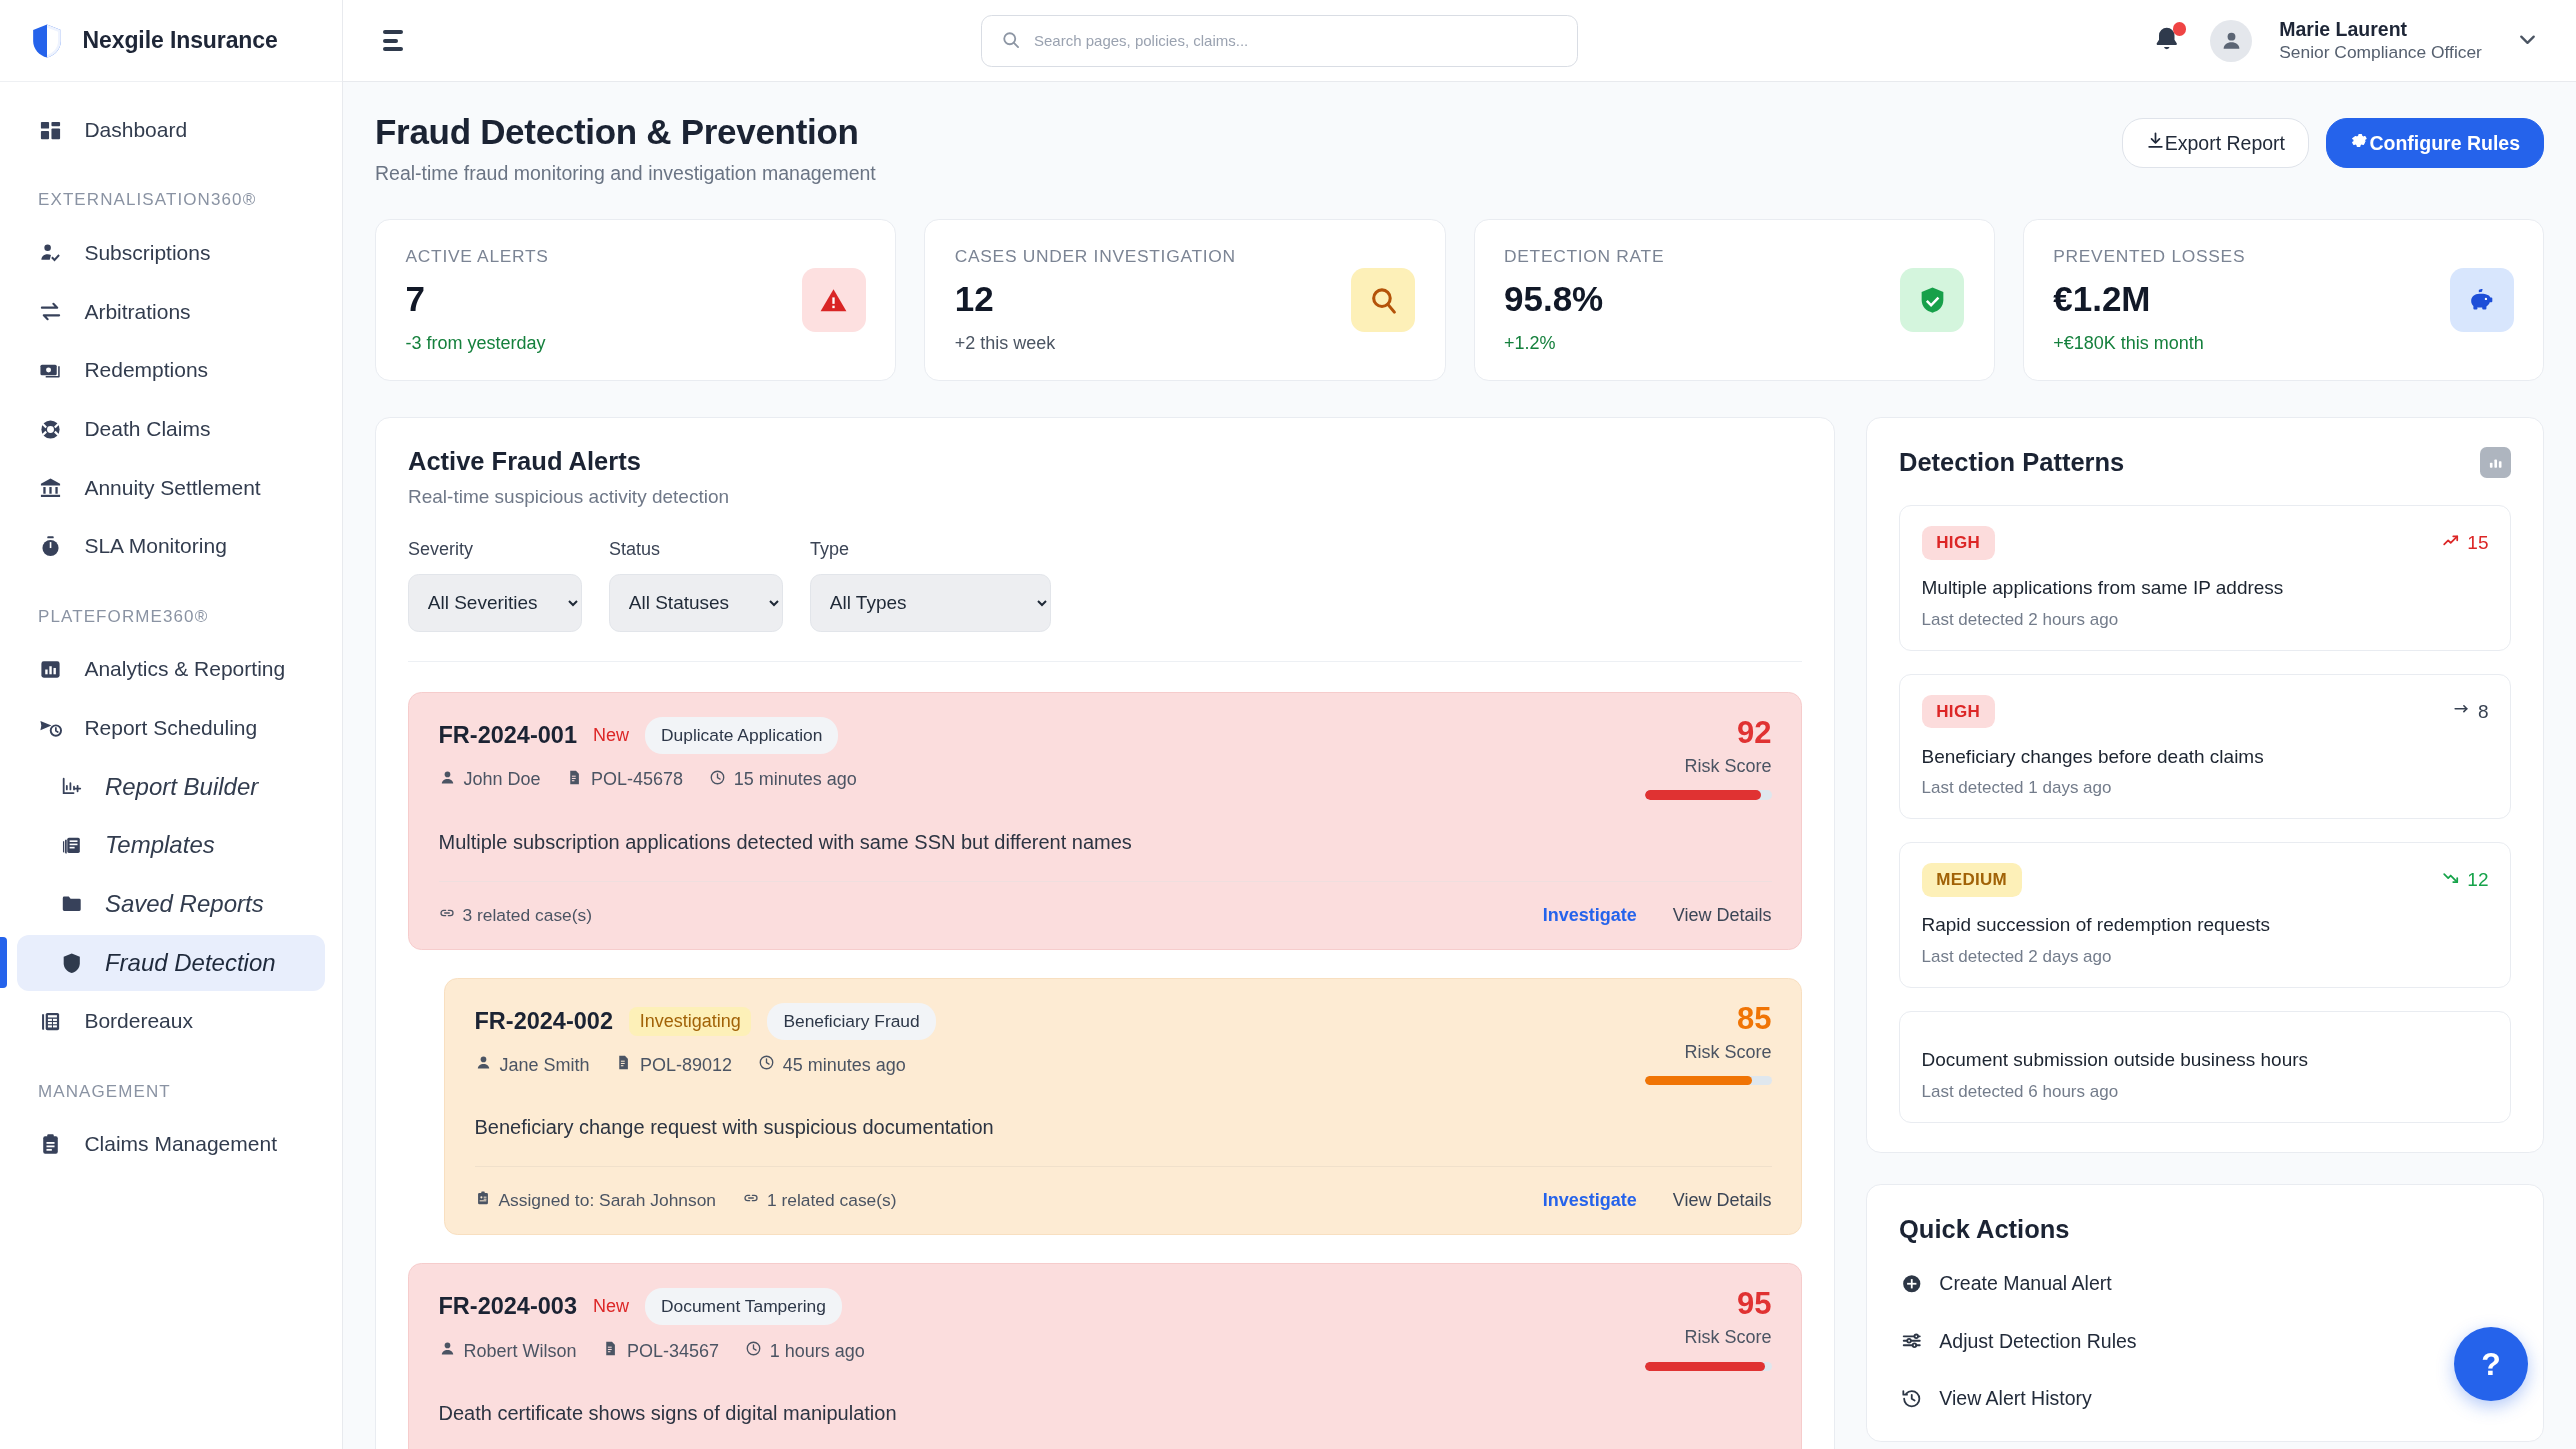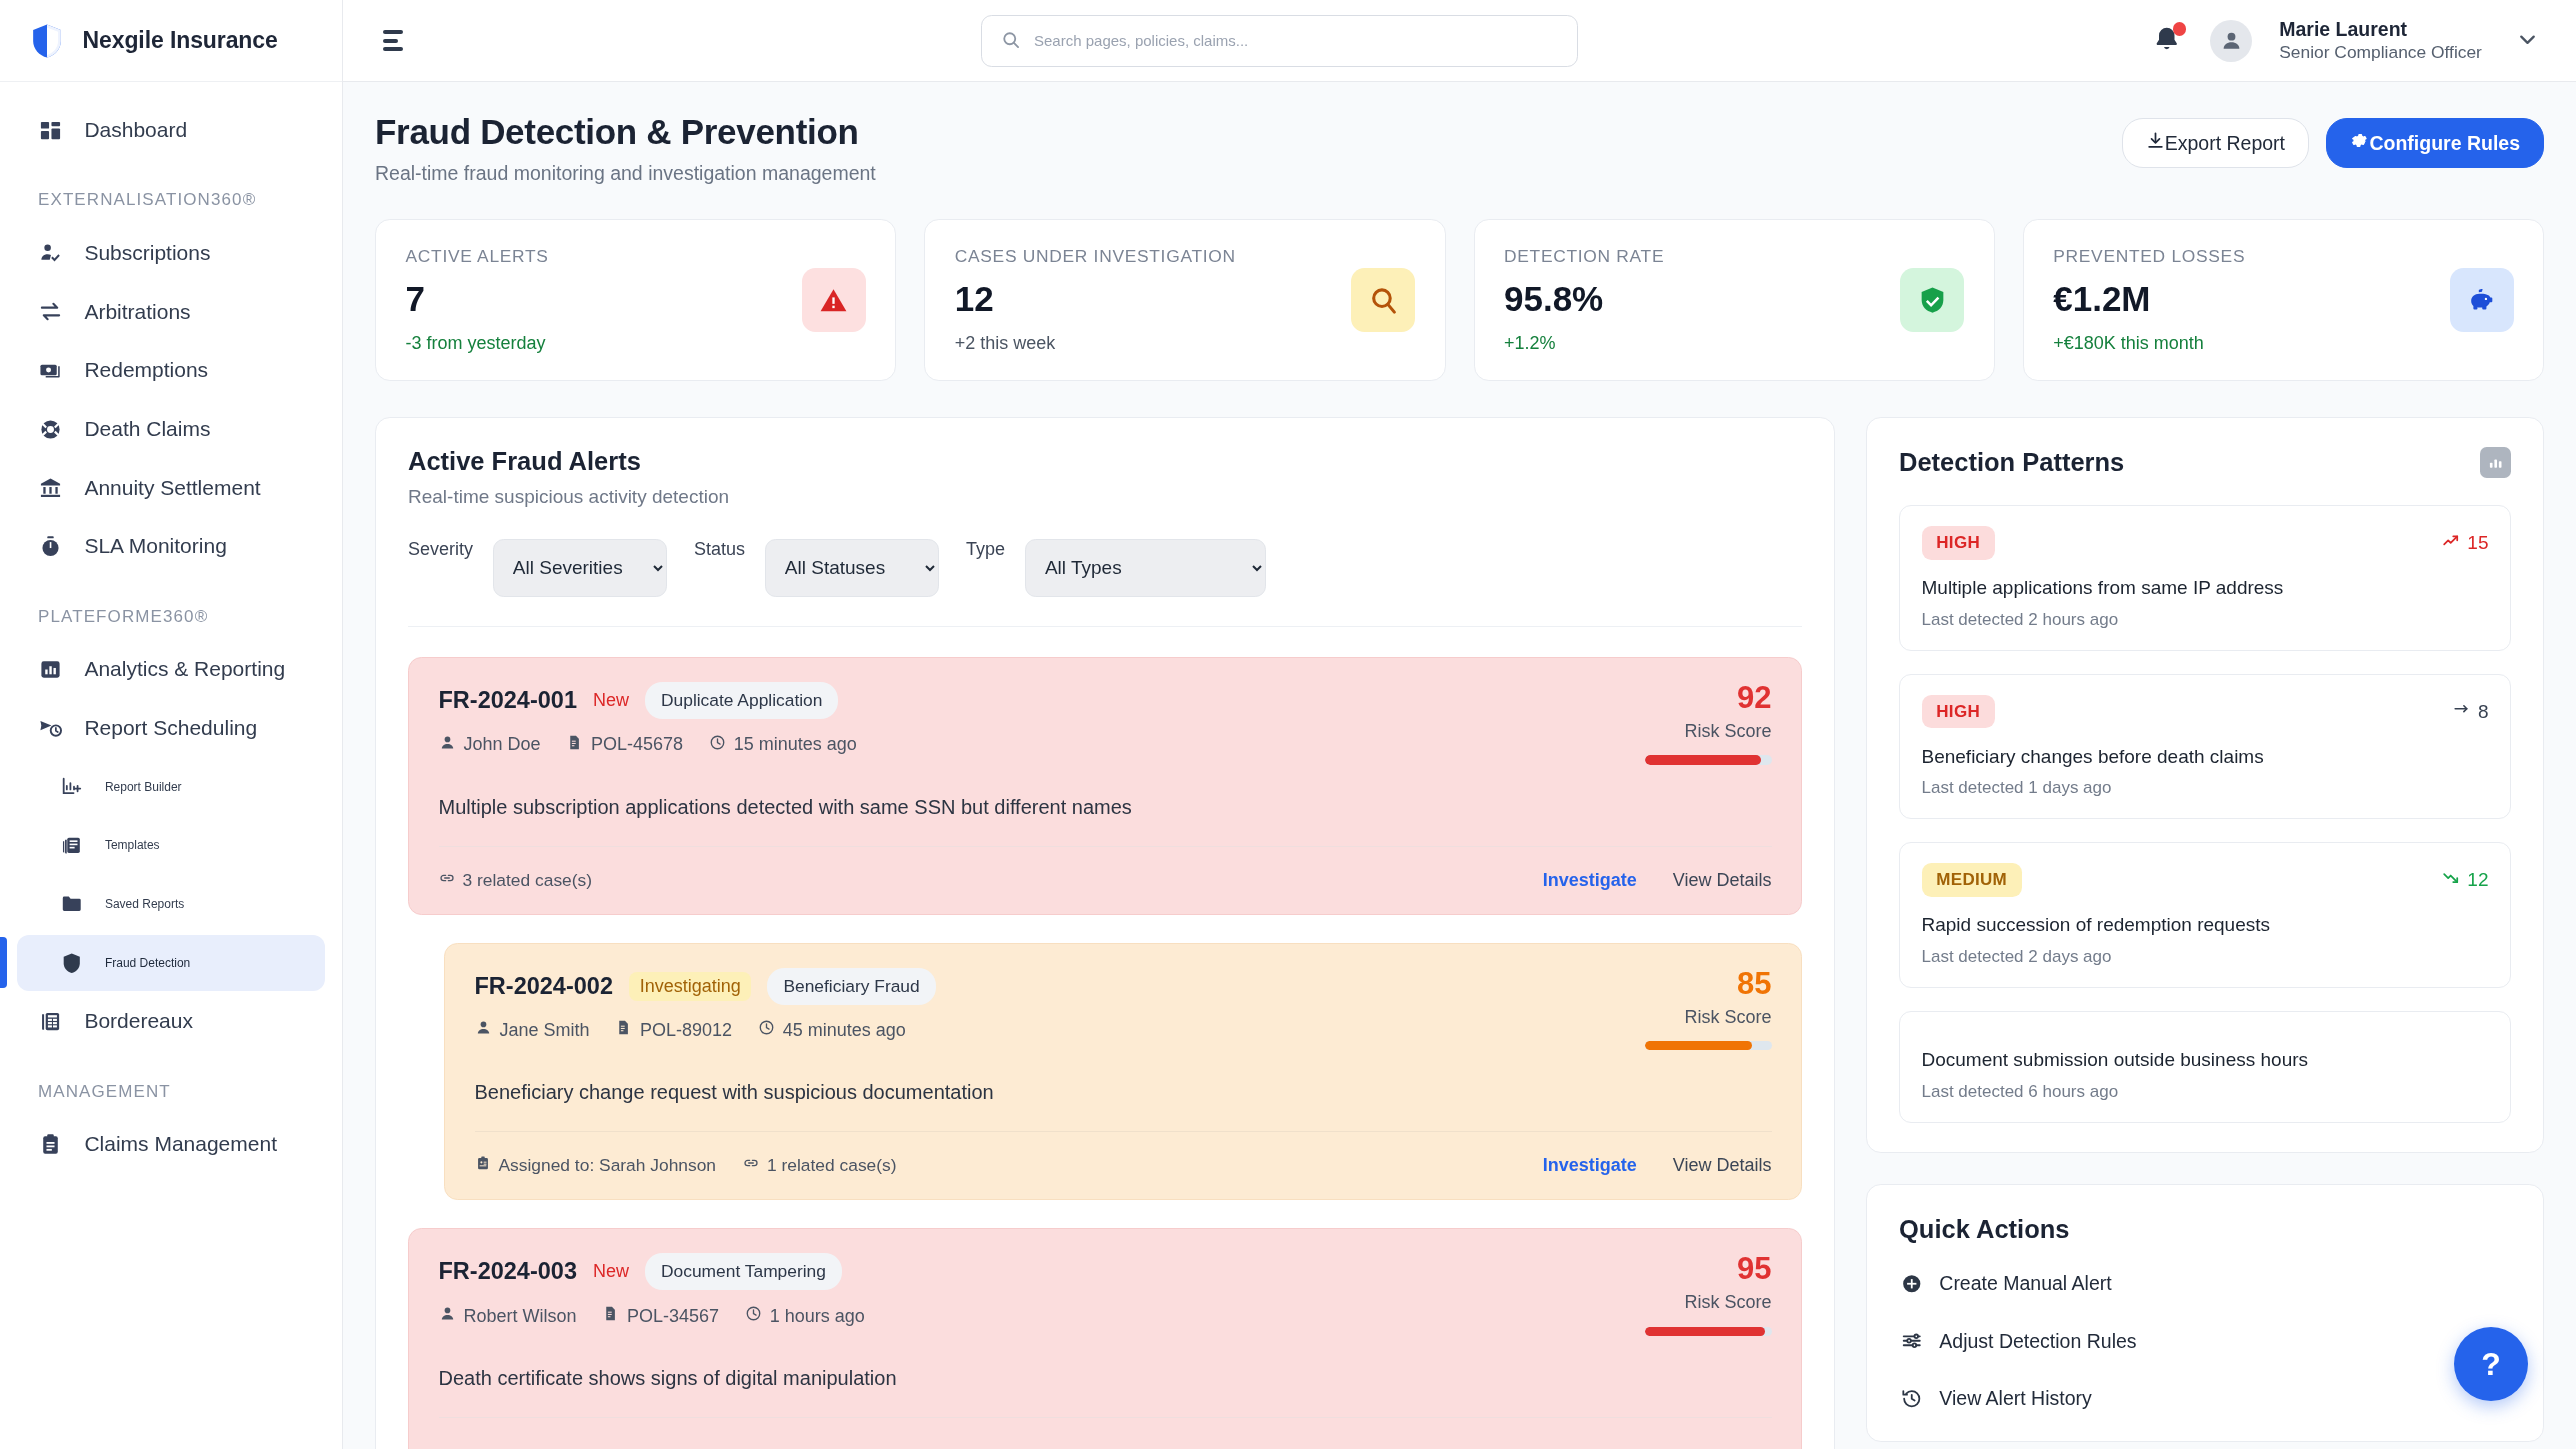--- a/index.html
+++ b/index.html
@@ -26,21 +26,21 @@
   .brand-logo { width: 34px; height: 36px; flex: 0 0 34px; }
   .brand-name { font-size: 23px; font-weight: 700; color: #1e2637; letter-spacing: -0.1px; }
 
   .nav { padding: 17.4px 0 0 0; flex: 1 1 auto; }
   .nav-item {
     display: flex; align-items: center; gap: 21.5px;
     height: 56px; margin: 2.7px 17.4px; padding: 0 20px;
     border-radius: 12px; color: #323c4e; font-size: 21px;
     position: relative; cursor: pointer;
   }
-  .nav-item.sub { padding-left: 43px; font-size: 12px; }
+  .nav-item.sub { padding-left: 43px; font-size: 24px; font-style: italic; }
   .nav-item.active { background: #e8eefc; color: #1f2a3c; font-weight: 500; }
   .nav-item.active::before {
     content: ""; position: absolute; left: -17.4px; top: 2.7px; bottom: 2.7px;
     width: 6.7px; border-radius: 0 4px 4px 0; background: #2563eb;
   }
   .nav-ico { width: 25.5px; height: 25.5px; flex: 0 0 25.5px; display: flex; align-items: center; justify-content: center; color: #3b4759; }
   .nav-item.sub .nav-ico { width: 23px; height: 23px; flex: 0 0 23px; }
   .nav-ico svg { display: block; }
   .nav-label { white-space: nowrap; }
   .nav-section {
@@ -105,21 +105,21 @@
   .cols { display: flex; gap: 31px; margin-top: 36px; align-items: flex-start; }
   .col-left { flex: 1 1 auto; min-width: 0; }
   .col-right { width: 678px; flex: 0 0 678px; }
 
   .card { background: #fff; border: 1.3px solid #e9ecf1; border-radius: 14.8px; }
   .card-pad { padding: 29.5px 32px; }
   .card-title { font-size: 25.5px; font-weight: 700; color: #1b2333; }
   .card-sub { font-size: 19px; color: #6f7888; margin-top: 9.4px; }
 
   .filters { display: flex; gap: 27px; margin-top: 31px; padding-bottom: 29.5px; border-bottom: 1.3px solid #edf0f4; }
-  .filter { display: flex; flex-direction: row; gap: 20px; }
+  .filter { display: flex; flex-direction: column; gap: 14px; }
   .filter-label { font-size: 18px; color: #3b4455; }
   .filter select {
     height: 58px; min-width: 174px; border-radius: 10.7px; border: 1.3px solid #e2e5ea;
     background: #edeef1; font-size: 19px; color: #1f2937; padding: 0 14.8px;
     font-family: "Liberation Sans", sans-serif; cursor: pointer;
   }
   .filter.wide select { min-width: 241px; }
 
   .alerts { padding: 0 32px 0 32px; }
   .alert {

